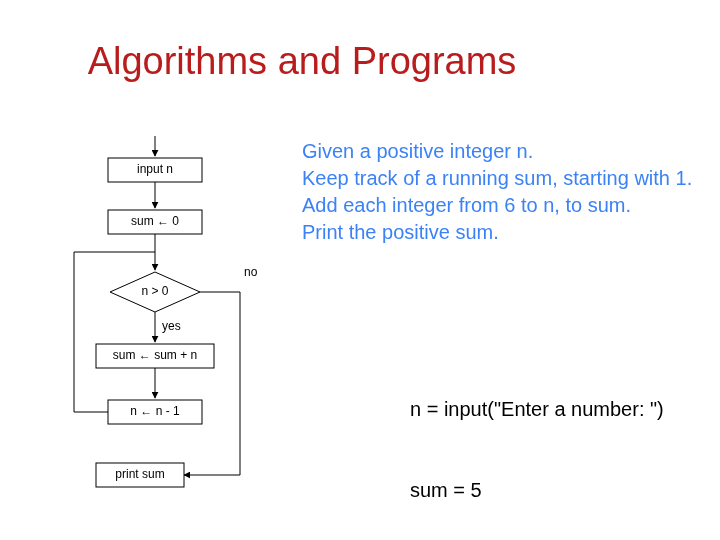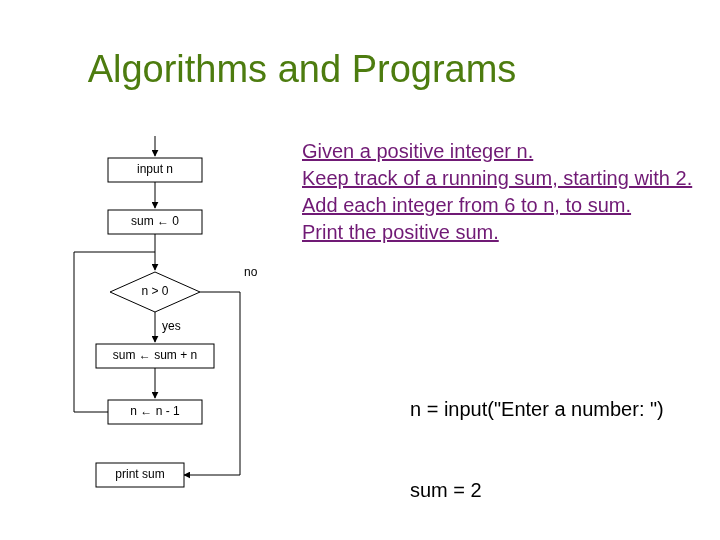--- a/index.html
+++ b/index.html
@@ -6,36 +6,35 @@
   body {
     width: 720px;
     height: 540px;
     background: #ffffff;
     font-family: Arial, Helvetica, sans-serif;
     position: relative;
     overflow: hidden;
   }
   .title {
     position: absolute;
-    top: 48px;
+    top: 40px;
     left: 0;
     width: 604px;
     text-align: center;
     font-size: 38px;
-    color: #4d7c0f;
+    color: #b91c1c;
   }
   .desc {
     position: absolute;
     top: 138px;
     left: 302px;
     width: 410px;
     font-size: 20px;
     line-height: 1.35;
-    color: #701a75;
-    text-decoration: underline;
+    color: #3b82f6;
   }
   .code {
     position: absolute;
     top: 342px;
     left: 410px;
     font-size: 20px;
     line-height: 1.35;
     color: #000;
     white-space: pre;
   }
@@ -69,21 +68,21 @@
     fill: none;
   }
 </style>
 </head>
 <body>
 
 <div class="title">Algorithms and Programs</div>
 
 <div class="desc">
   <div>Given a positive integer n.</div>
-  <div>Keep track of a running sum, starting with 2.</div>
+  <div>Keep track of a running sum, starting with 1.</div>
   <div>Add each integer from 6 to n, to sum.</div>
   <div>Print the positive sum.</div>
 </div>
 
 <svg class="flowchart" viewBox="0 0 260 400">
   <defs>
     <marker id="arrow" viewBox="0 0 10 10" refX="9" refY="5" markerWidth="7" markerHeight="7" orient="auto-start-reverse">
       <path d="M 0 0 L 10 5 L 0 10 z" fill="#000"></path>
     </marker>
   </defs>
@@ -118,18 +117,18 @@
   <text class="boxtext" x="115" y="282">n ← n - 1</text>
 
   <polyline class="line" points="68,282 34,282 34,122 115,122"></polyline>
 
   <rect class="box" x="56" y="333" width="88" height="24"></rect>
   <text class="boxtext" x="100" y="345">print sum</text>
 </svg>
 
 <div class="code">
   <div>n = input("Enter a number: ")</div>
-  <div>sum = 2</div>
+  <div>sum = 5</div>
   
   
   
   
 </div>
 
 </body></html>

